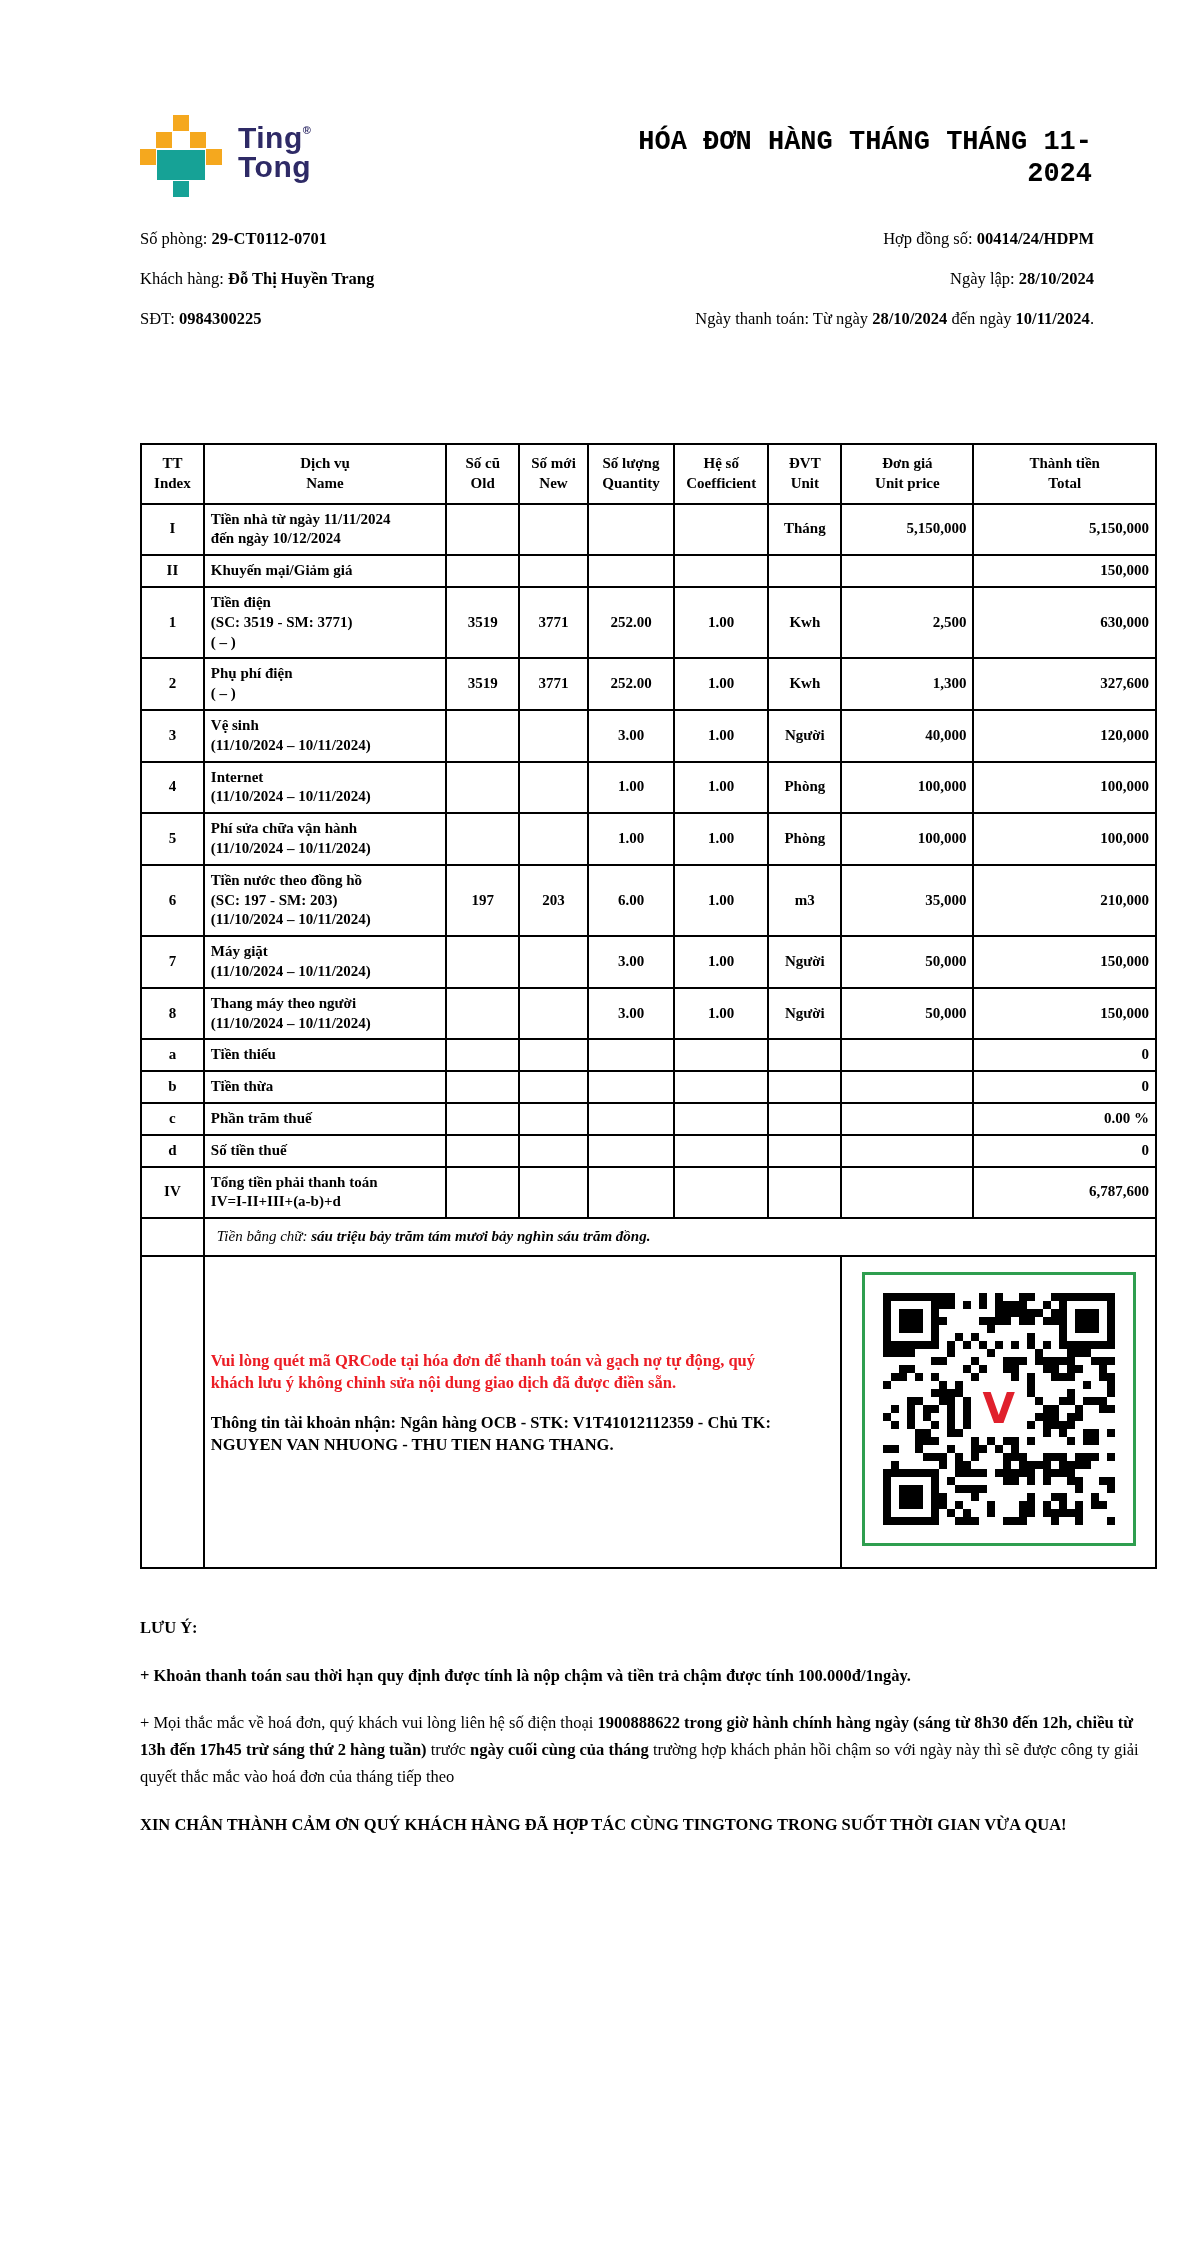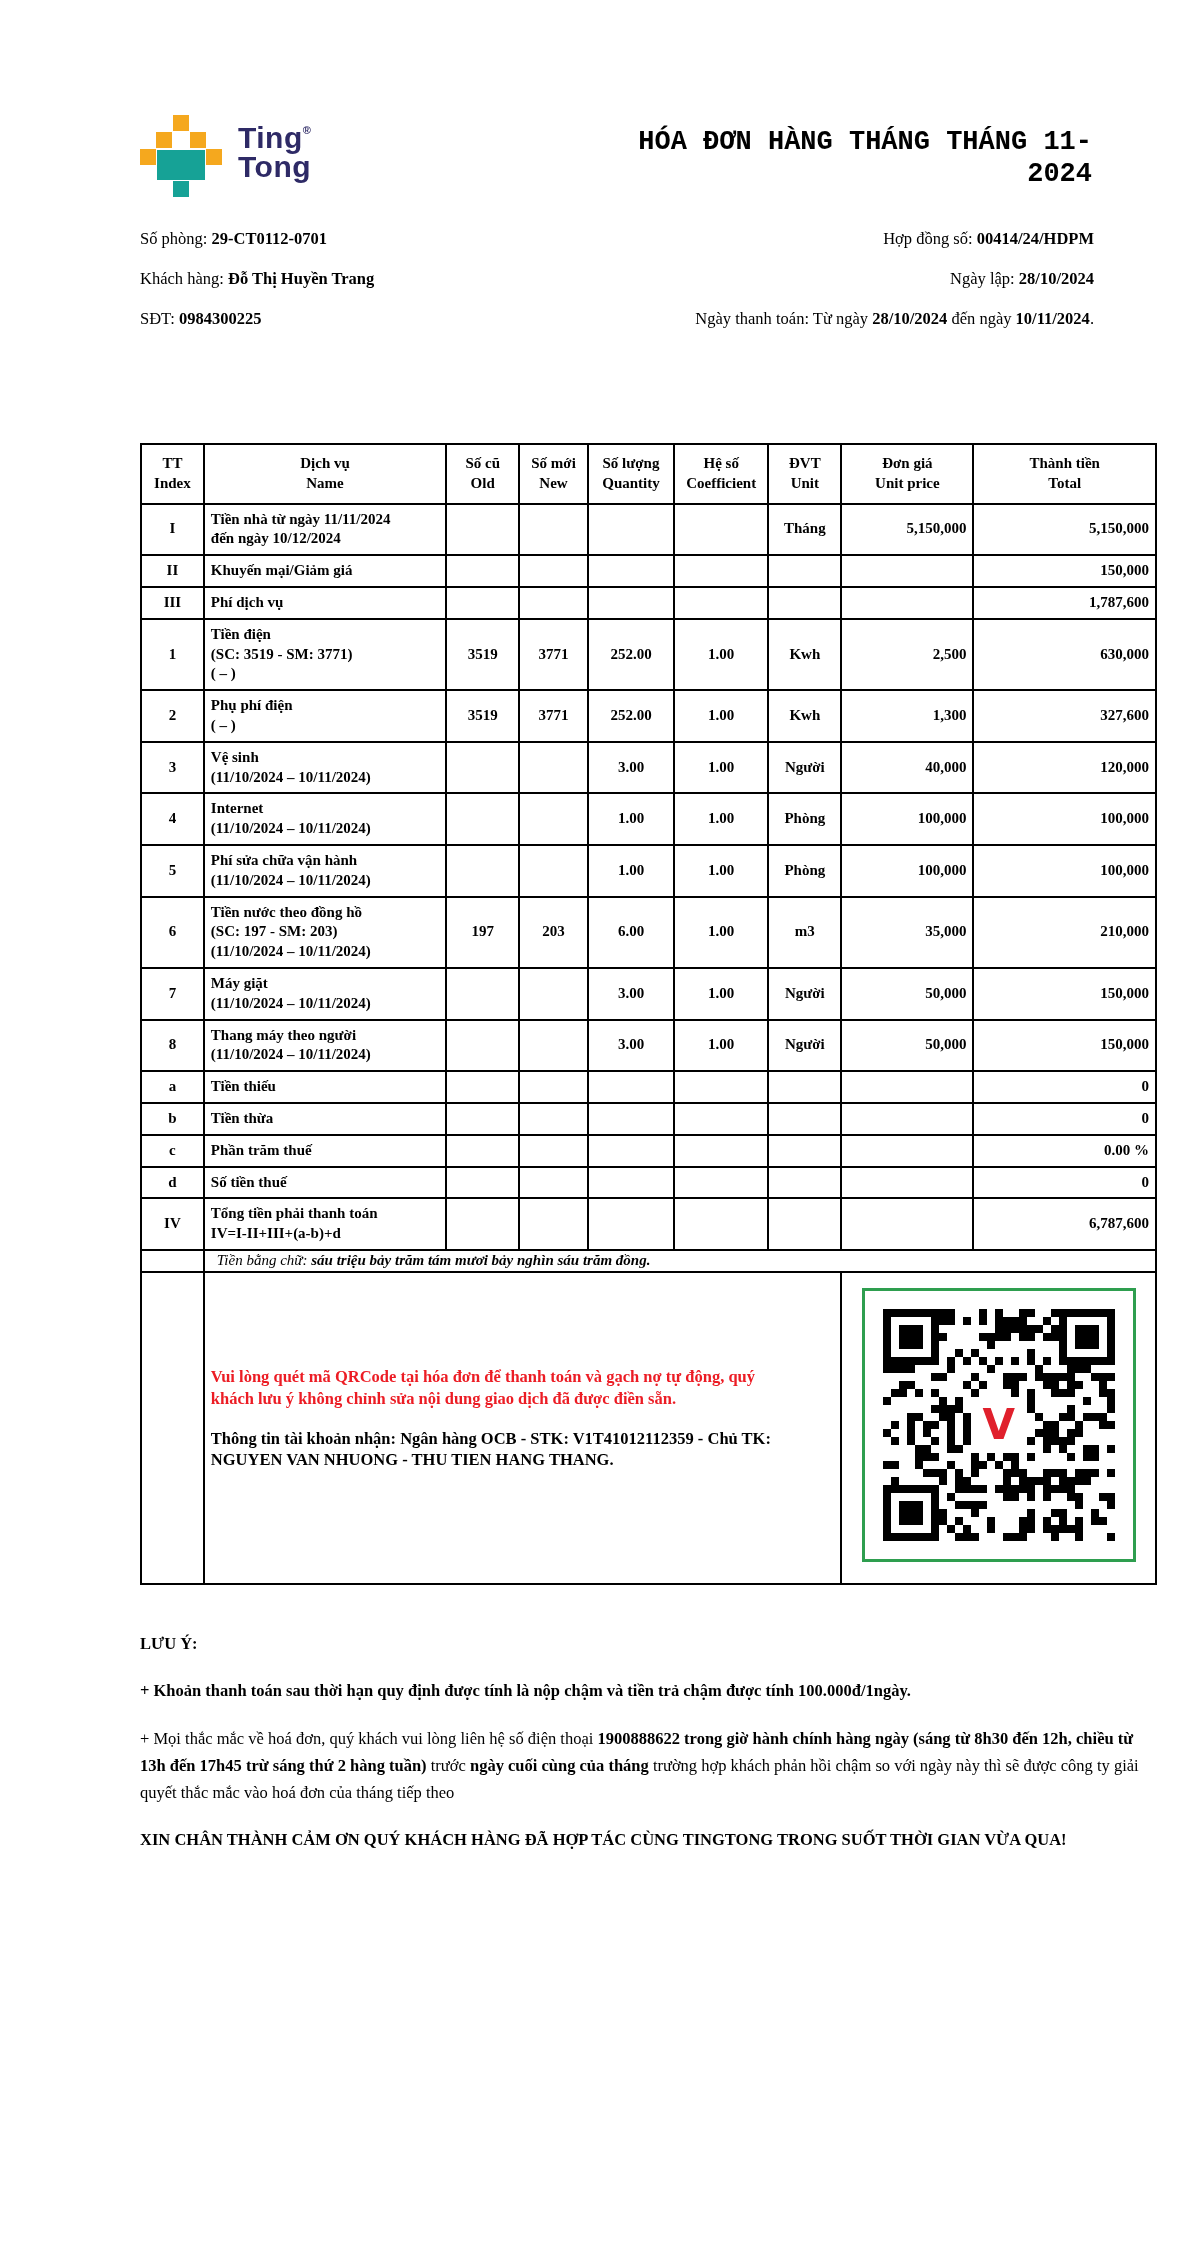--- a/index.html
+++ b/index.html
@@ -26,21 +26,21 @@
 
   
   table.invoice{width:100%;border-collapse:collapse;margin-top:22px;font-size:15px;}
   table.invoice th,table.invoice td{border:2px solid #000;padding:5px 6px;
       vertical-align:middle;font-weight:bold;line-height:1.32;}
   table.invoice th{text-align:center;padding:9px 4px;font-size:15px;}
   td.col0,th.col0{text-align:center;}
   td.col1{text-align:left;padding-left:10px;}
   td.col2,td.col3,td.col4,td.col5,td.col6{text-align:center;}
   td.col7,td.col8{text-align:right;padding-right:10px;}
-  tr.words-row td{font-weight:normal;font-style:italic;padding:0 12px;text-align:left;}
+  tr.words-row td{font-weight:normal;font-style:italic;padding:8px 12px;text-align:left;}
   tr.words-row b{font-weight:bold;font-style:italic;}
 
   
   td.pay-text{height:300px;font-weight:normal;text-align:left;font-size:16.5px;
               padding:20px 14px 20px 14px;vertical-align:middle;line-height:1.45;}
   td.pay-text p{margin:0 0 18px 0;}
   td.pay-text .red{color:#EC1C24;max-width:580px;}
   td.pay-text b{font-weight:bold;}
   td.qr-cell{text-align:center;vertical-align:middle;padding:4px;}
   .qr-frame{display:inline-block;border:3px solid #2E9E4F;background:#fff;padding:18px;line-height:0;}
@@ -169,33 +169,20 @@
           <td class="col1">
             <div>Khuyến mại/Giảm giá</div>
           </td>
           <td class="col2"></td>
           <td class="col3"></td>
           <td class="col4"></td>
           <td class="col5"></td>
           <td class="col6"></td>
           <td class="col7"></td>
           <td class="col8">150,000</td>
-        </tr>
-        <tr>
-          <td class="col0">III</td>
-          <td class="col1">
-            <div>Phí dịch vụ</div>
-          </td>
-          <td class="col2"></td>
-          <td class="col3"></td>
-          <td class="col4"></td>
-          <td class="col5"></td>
-          <td class="col6"></td>
-          <td class="col7"></td>
-          <td class="col8">1,787,600</td>
         </tr>
         <tr>
           <td class="col0">1</td>
           <td class="col1">
             <div>Tiền điện</div>
             <div>(SC: 3519 - SM: 3771)</div>
             <div>( – )</div>
           </td>
           <td class="col2">3519</td>
           <td class="col3">3771</td>

